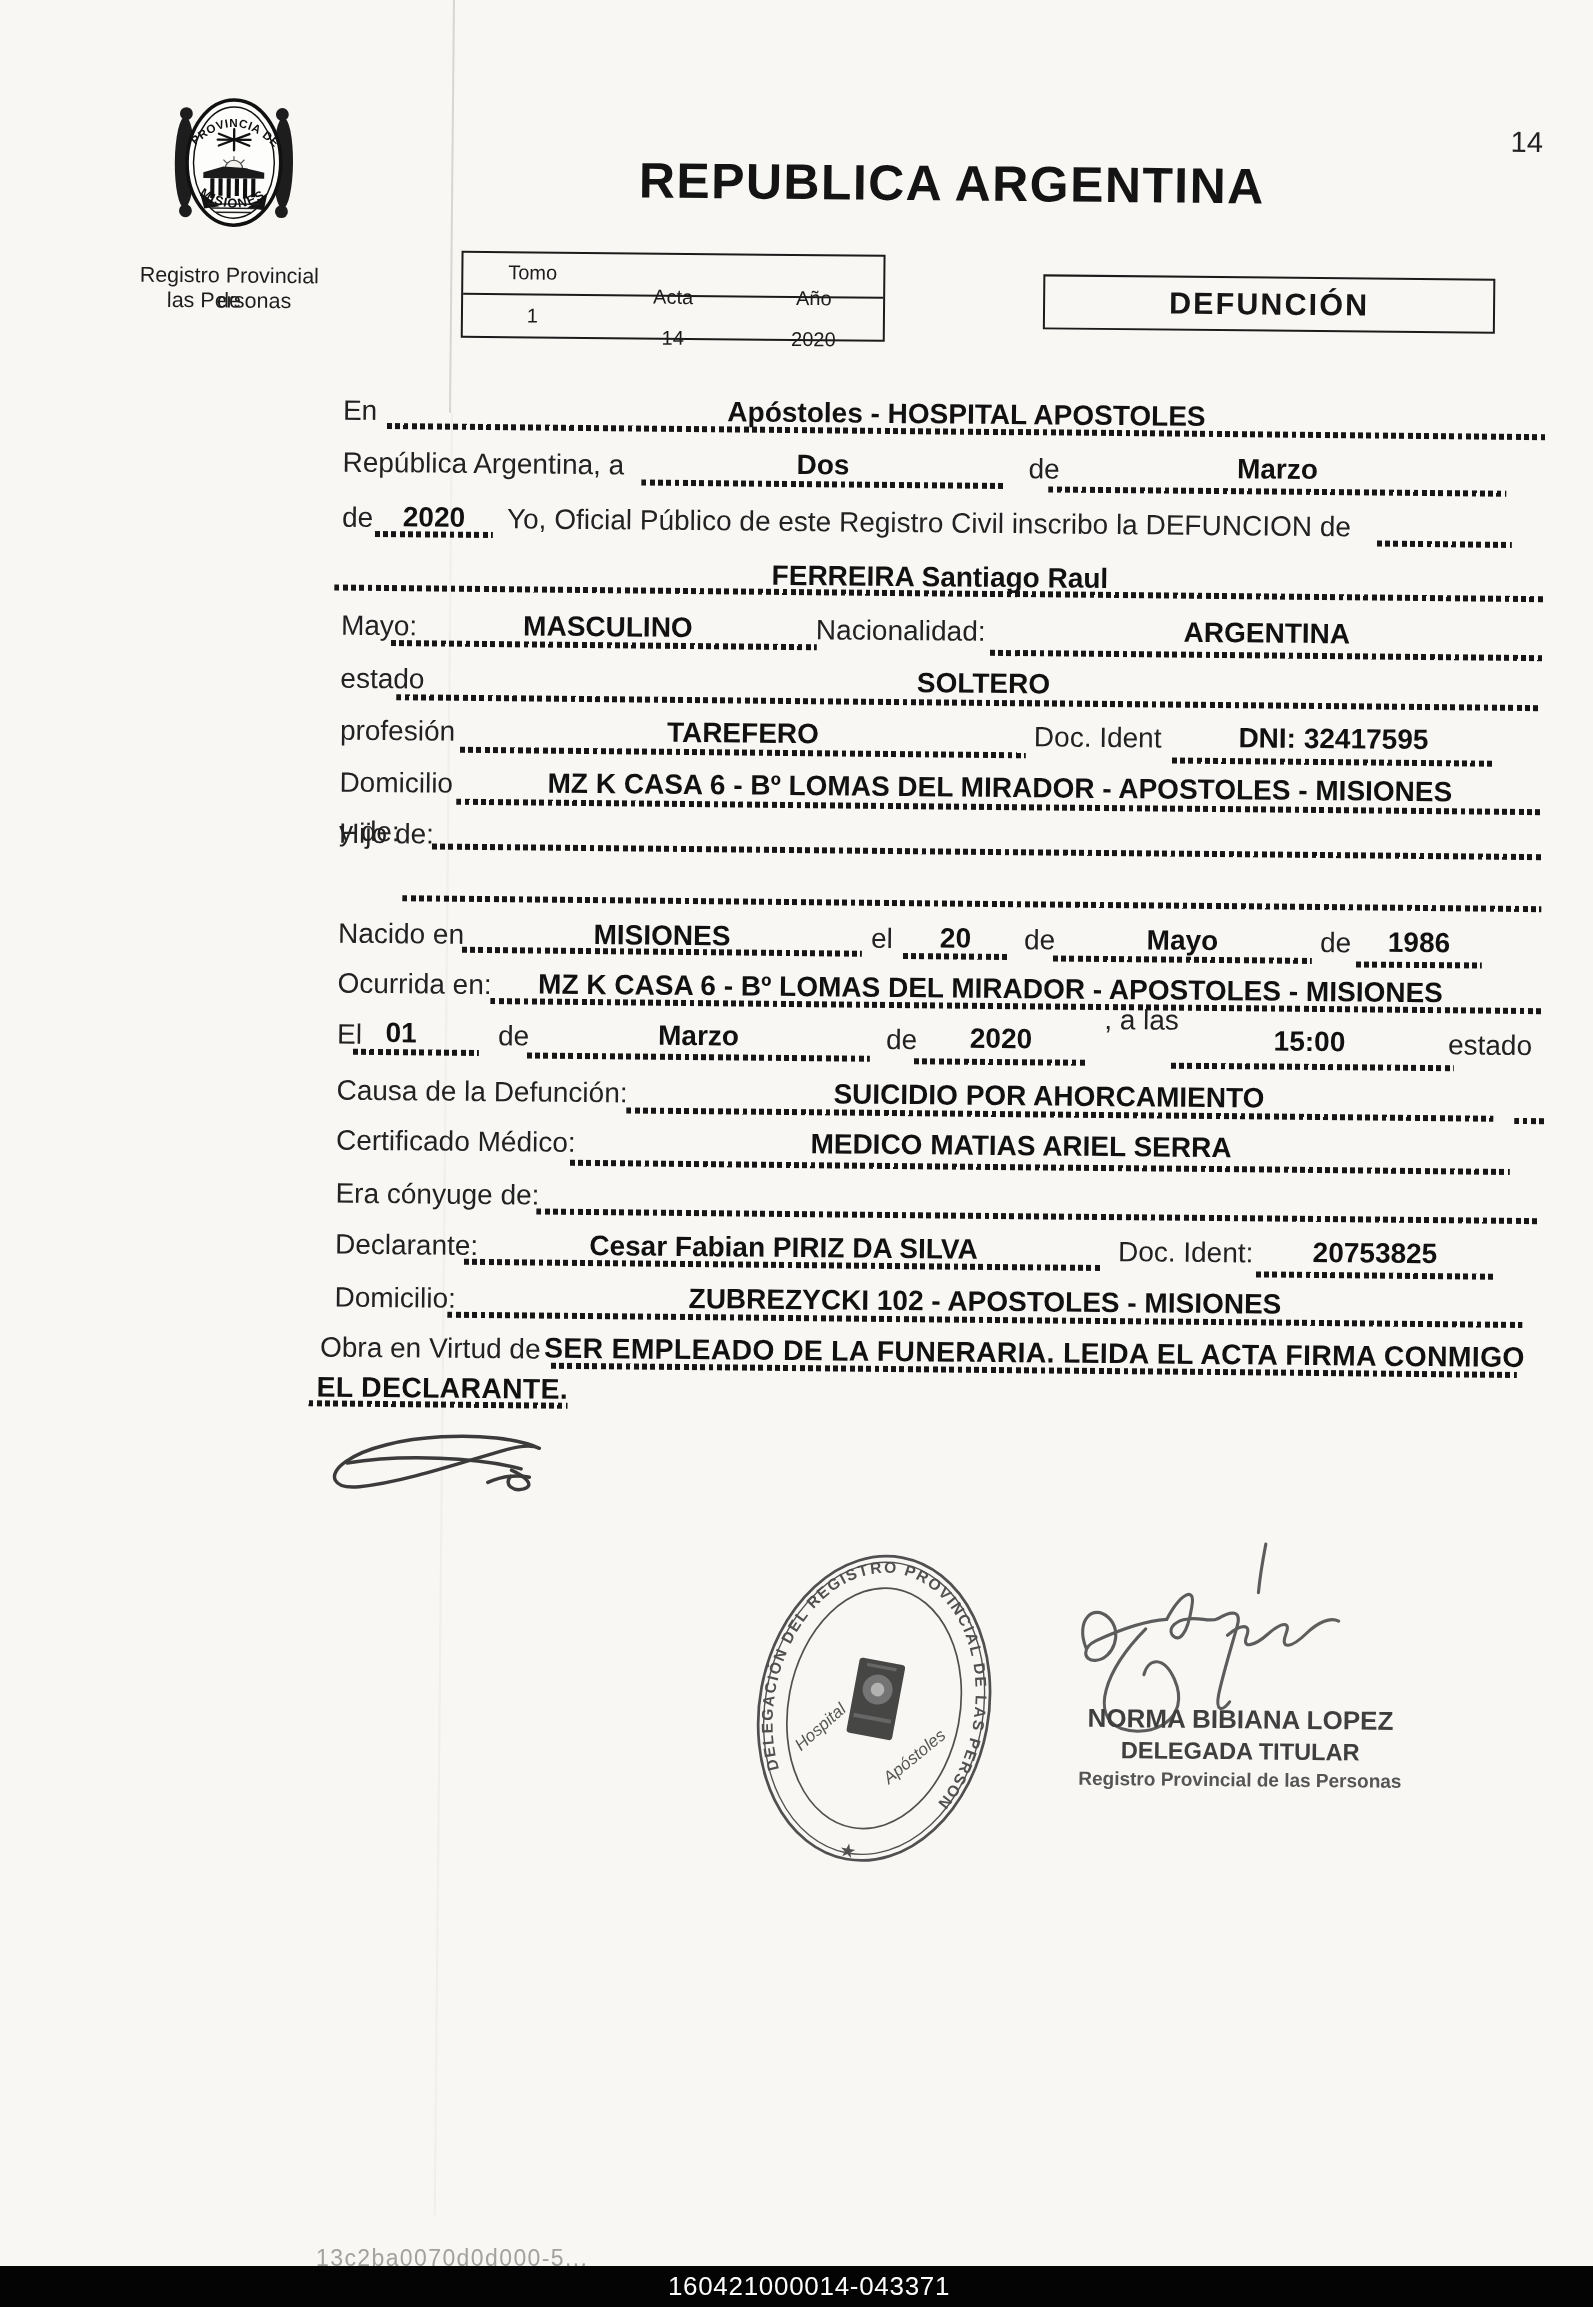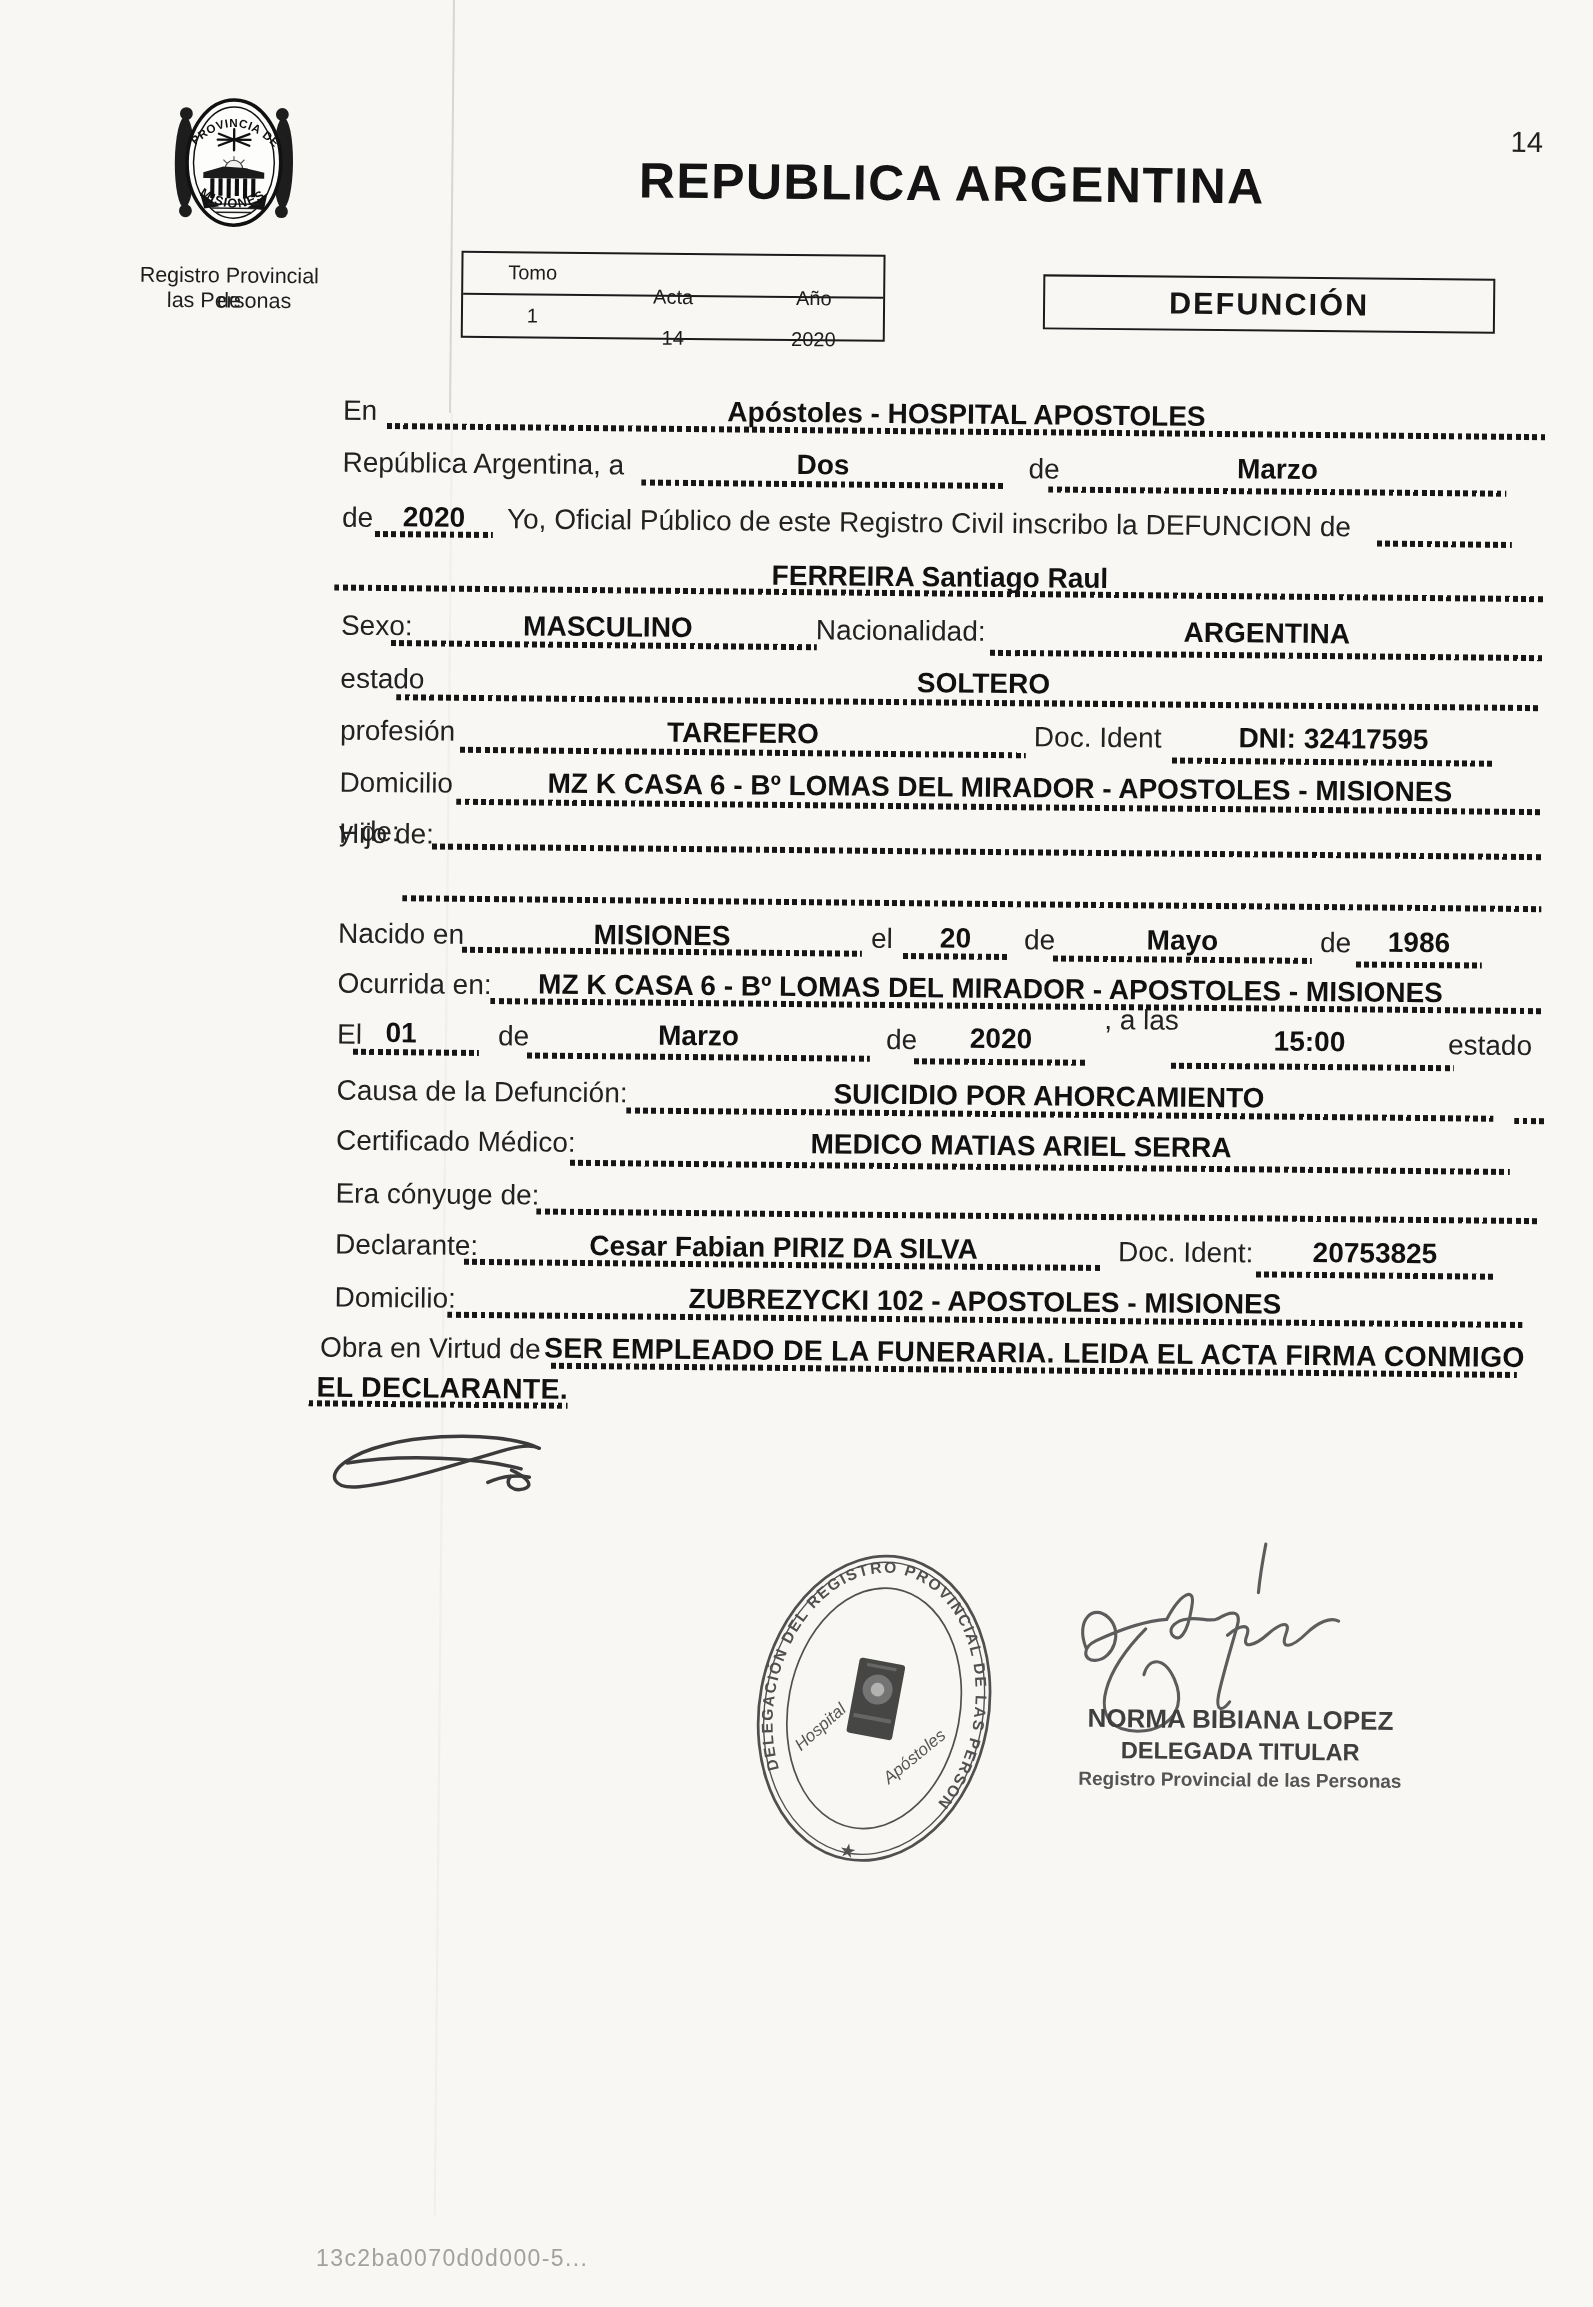--- a/index.html
+++ b/index.html
@@ -124,21 +124,21 @@
 
     <div class="lbl" style="left:345px;top:506px">de</div>
     <div class="val" style="left:378px;top:505px;width:118px">2020</div>
     <div class="lbl" style="left:510px;top:506px">Yo, Oficial Público de este Registro Civil inscribo la DEFUNCION de</div>
     <div class="dots" style="left:378px;top:535px;width:118px"></div>
     <div class="dots" style="left:1380px;top:535px;width:135px"></div>
 
     <div class="val" style="left:340px;top:560px;width:1207px">FERREIRA Santiago Raul</div>
     <div class="dots" style="left:338px;top:589px;width:1210px"></div>
 
-    <div class="lbl" style="left:345px;top:614px">Sexo:</div>
+    <div class="lbl" style="left:345px;top:614px">Mayo:</div>
     <div class="val" style="left:399px;top:613px;width:426px">MASCULINO</div>
     <div class="lbl" style="left:820px;top:614px">Nacionalidad:</div>
     <div class="val" style="left:994px;top:613px;width:554px">ARGENTINA</div>
     <div class="dots" style="left:395px;top:644px;width:426px"></div>
     <div class="dots" style="left:994px;top:648px;width:554px"></div>
 
     <div class="lbl" style="left:345px;top:667px">estado</div>
     <div class="val" style="left:430px;top:666px;width:1116px">SOLTERO</div>
     <div class="dots" style="left:401px;top:698px;width:1143px"></div>
 
@@ -262,14 +262,17 @@
         <path d="M 120 132 C 62 192 40 258 86 276 C 130 290 188 262 162 204 C 146 170 124 174 118 198"></path>
       </g>
     </svg>
     <div class="signame" style="left:1092px;top:1700px;font-size:26px">NORMA BIBIANA LOPEZ</div>
     <div class="signame" style="left:1092px;top:1734px;font-size:23.6px">DELEGADA TITULAR</div>
     <div class="signame" style="left:1092px;top:1765px;font-size:19px;color:#555">Registro Provincial de las Personas</div>
 
   </div>
 
   <div class="faint">13c2ba0070d0d000-5...</div>
+  <div class="bar">
+    <span>160421000014-043371</span>
+  </div>
 </div>
 
 
 </body></html>

